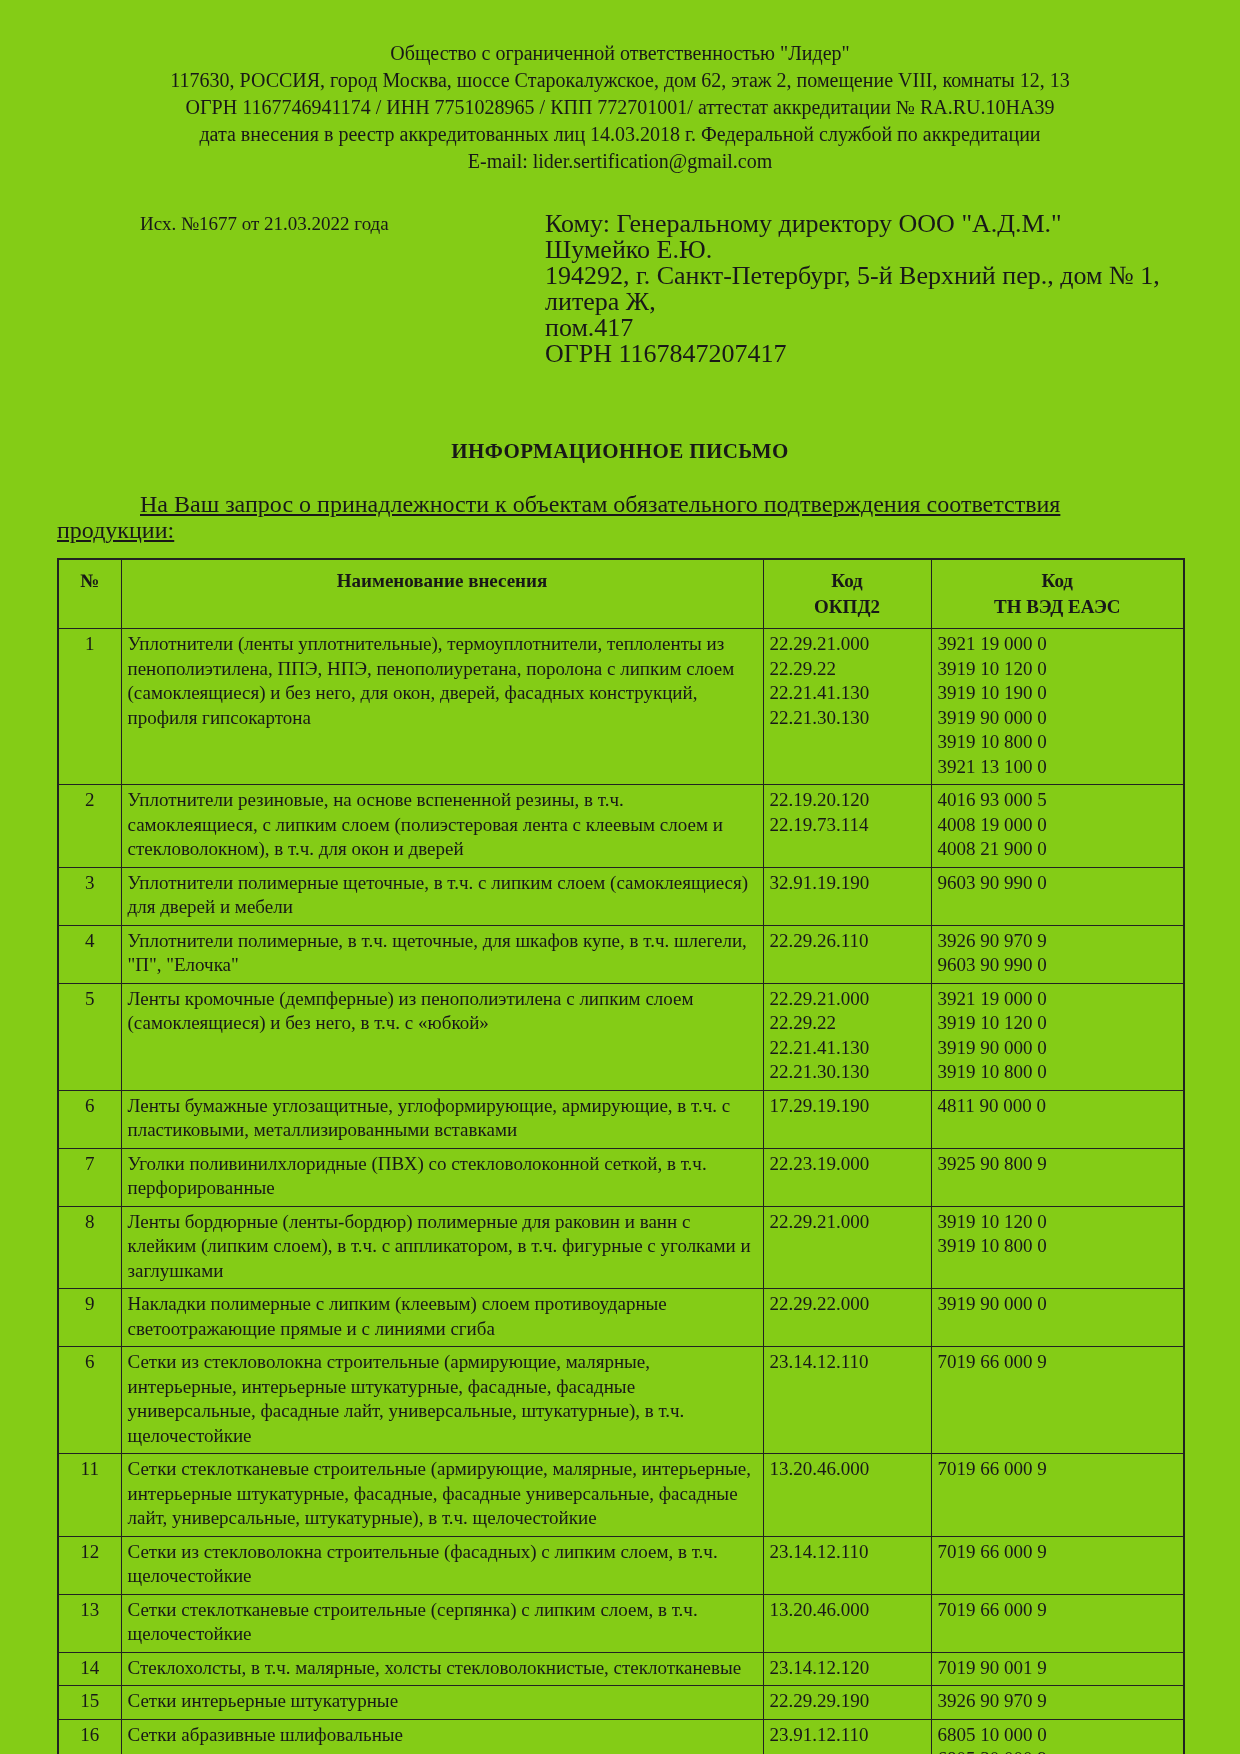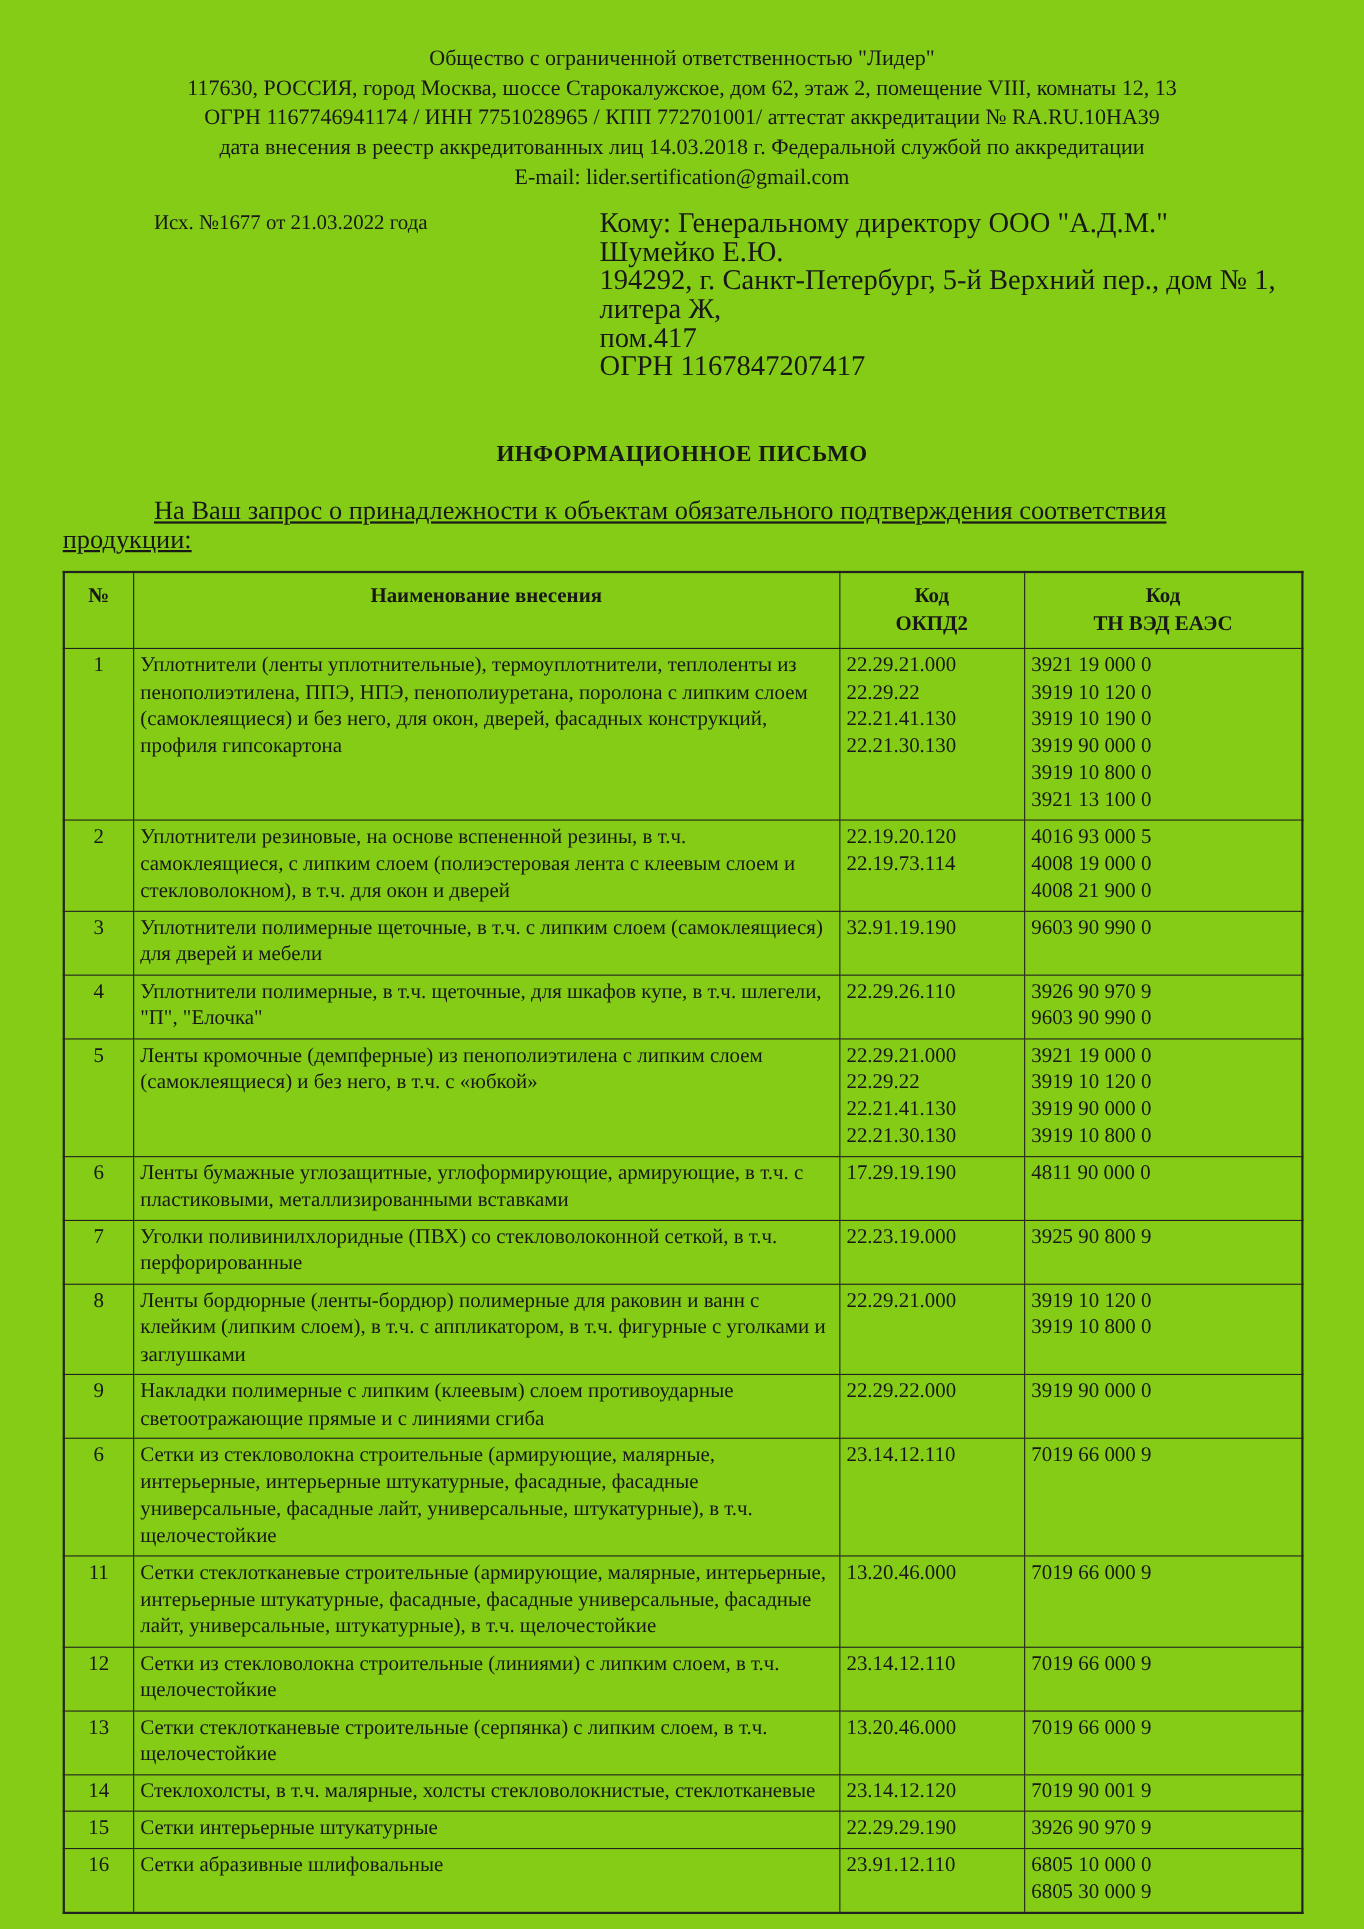--- a/index.html
+++ b/index.html
@@ -16,37 +16,37 @@
   .letterhead {
     padding-top: 40px;
     text-align: center;
     font-size: 20px;
     line-height: 27px;
     white-space: pre-line;
   }
   .ref-row {
     display: flex;
     justify-content: flex-start;
-    margin: 15px 57px 0 140px;
+    margin: 36px 57px 0 140px;
   }
   .outgoing {
     width: 405px;
     flex: 0 0 405px;
     font-size: 19px;
     line-height: 26px;
   }
   .recipient {
     flex: 1;
     font-size: 26px;
     line-height: 26px;
     white-space: pre-line;
     padding-right: 20px;
   }
   .doc-title {
-    margin-top: 54px;
+    margin-top: 72px;
     text-align: center;
     font-size: 21px;
     font-weight: bold;
     letter-spacing: 0.4px;
   }
   .intro {
     margin: 27px 57px 2px 57px;
     font-size: 24px;
     text-indent: 83px;
     line-height: 26px;
@@ -208,21 +208,21 @@
           <td class="td-code">7019 66 000 9</td>
         </tr>
         <tr>
           <td class="td-num">11</td>
           <td class="td-name">Сетки стеклотканевые строительные (армирующие, малярные, интерьерные, интерьерные штукатурные, фасадные, фасадные универсальные, фасадные лайт, универсальные, штукатурные), в т.ч. щелочестойкие</td>
           <td class="td-code">13.20.46.000</td>
           <td class="td-code">7019 66 000 9</td>
         </tr>
         <tr>
           <td class="td-num">12</td>
-          <td class="td-name">Сетки из стекловолокна строительные (линиями) с липким слоем, в т.ч. щелочестойкие</td>
+          <td class="td-name">Сетки из стекловолокна строительные (фасадных) с липким слоем, в т.ч. щелочестойкие</td>
           <td class="td-code">23.14.12.110</td>
           <td class="td-code">7019 66 000 9</td>
         </tr>
         <tr>
           <td class="td-num">13</td>
           <td class="td-name">Сетки стеклотканевые строительные (серпянка) с липким слоем, в т.ч. щелочестойкие</td>
           <td class="td-code">13.20.46.000</td>
           <td class="td-code">7019 66 000 9</td>
         </tr>
         <tr>

